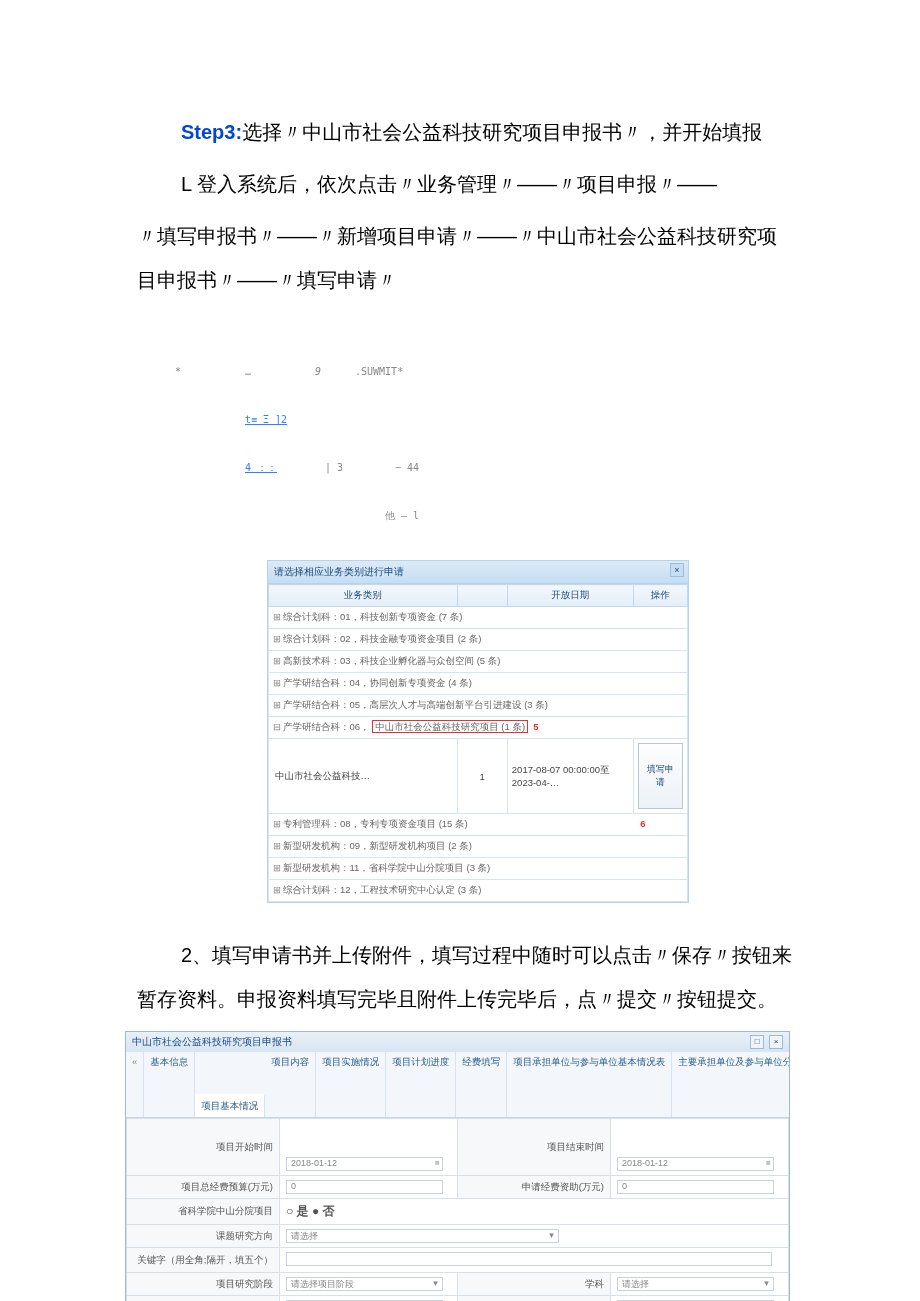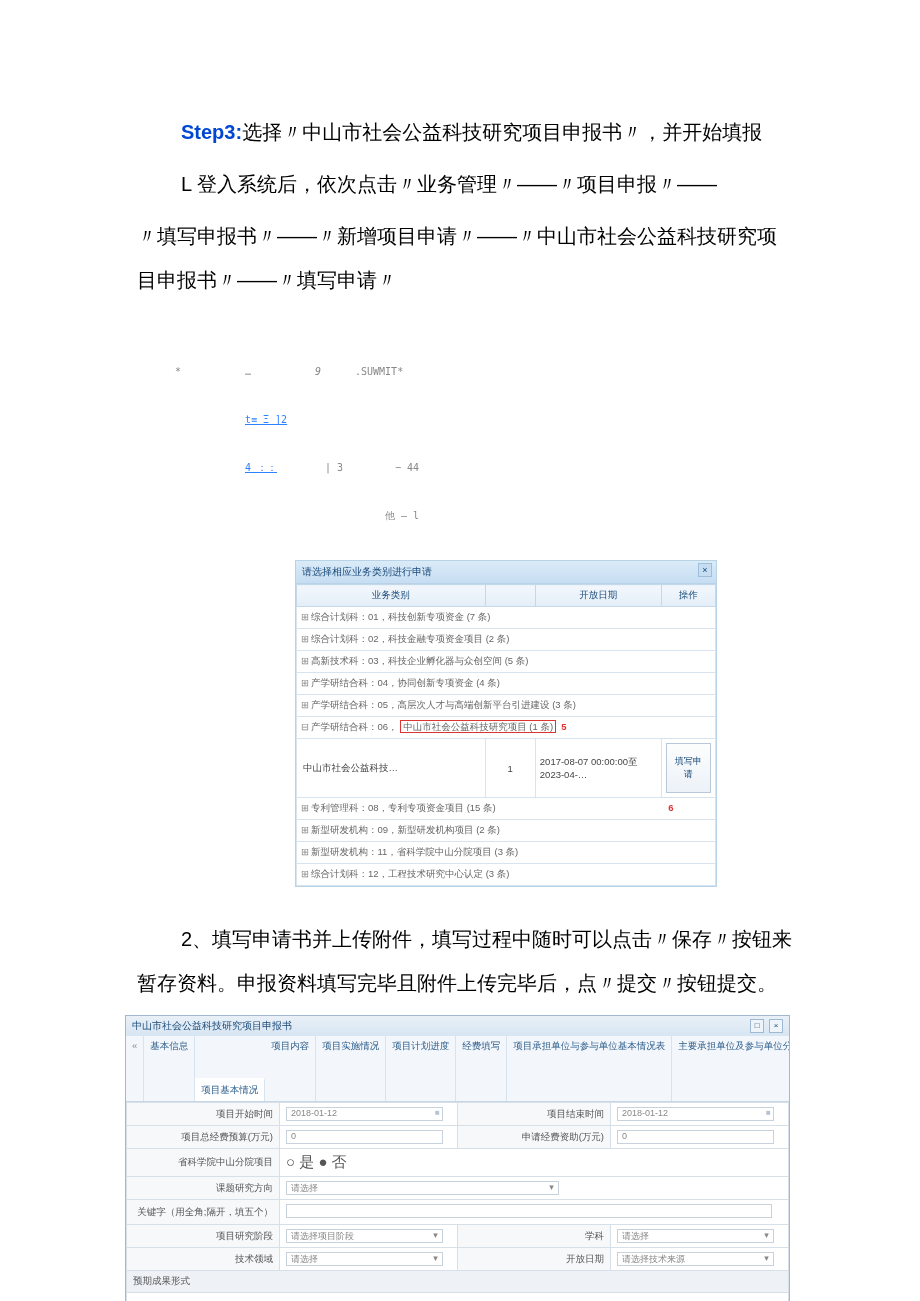--- a/index.html
+++ b/index.html
@@ -41,21 +41,21 @@
   }
   .fig1-artifacts .row { display: flex; }
   .fig1-artifacts .c1 { width: 70px; }
   .fig1-artifacts .c2 { width: 80px; color: #2e82ff; text-decoration: underline; }
   .fig1-artifacts .c3 { width: 40px; font-style: italic; }
 
   .panel {
     border: 1px solid #b8d2e8;
     background: #fff;
     width: 420px;
-    margin-left: 120px;
+    margin-left: 92px;
   }
   .panel-title {
     background: linear-gradient(#dbebf8, #c6ddf2);
     border-bottom: 1px solid #b8d2e8;
     padding: 4px 6px;
     font-size: 10px;
     color: #1a4a7a;
     position: relative;
   }
   .panel-title .close-icon {
@@ -87,21 +87,21 @@
     color: #666;
   }
   .twisty { color: #888; margin-right: 2px; }
   .boxed { border: 1px solid #d33; padding: 0 2px; }
   .red-num { color: #d33; font-weight: bold; }
   .btn-fill {
     display: inline-block;
     border: 1px solid #b8c8d8;
     background: linear-gradient(#fdfdfd,#ecf2f8);
     color: #1a4a7a;
-    padding: 11px 4px;
+    padding: 19px 4px;
     font-size: 9px;
   }
 
   
   .fig2 {
     margin: 10px 0 0 0;
     width: 665px;
     font-size: 10px;
   }
   .win {
@@ -158,31 +158,31 @@
     min-width: 120px;
     width: 95%;
     height: 14px;
     border: 1px solid #c8d2dc;
     background: #fff;
     padding: 0 4px;
     font-size: 9px;
     color: #888;
     box-sizing: border-box;
   }
-  .inp.date { position: relative; }
+  .inp.date { position: relative; margin-top: 34px; }
   .inp.date::after {
     content: "■";
     color: #b7c3d0;
     position: absolute; right: 2px; top: 0; font-size: 8px;
   }
   .inp.select::after {
     content: "▾";
     float: right; color: #888; font-size: 9px;
   }
-  .radio { color: #555; font-size: 15px; }
+  .radio { color: #555; font-size: 12px; font-weight: bold; }
   .full-row-label {
     background: #eef2f6;
     font-weight: normal;
     text-align: left !important;
   }
   .textarea { height: 40px; border: 1px solid #d7e0e8; background: #fff; }
 </style>
 </head>
 <body>
 

